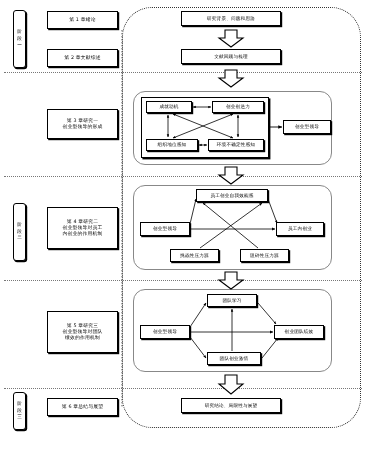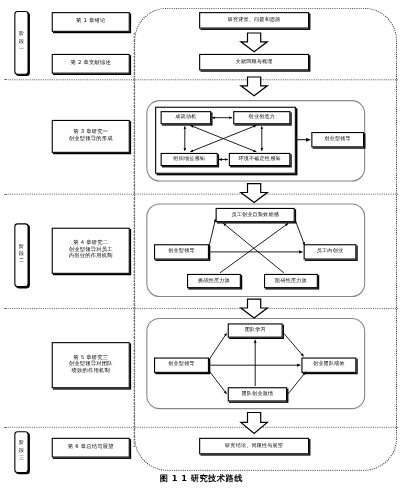--- a/index.html
+++ b/index.html
@@ -239,17 +239,14 @@
 
     <line x1="258" y1="303" x2="276" y2="324" stroke="#000" stroke-width="0.8" marker-end="url(#ahs)"></line>
 
     <line x1="190" y1="337" x2="206" y2="358" stroke="#000" stroke-width="0.8" marker-end="url(#ahs)"></line>
 
     <line x1="262" y1="358" x2="278" y2="338" stroke="#000" stroke-width="0.8" marker-end="url(#ahs)"></line>
 
     <line x1="232" y1="351" x2="232" y2="309" stroke="#000" stroke-width="0.8" marker-end="url(#ahs)"></line>
   </svg>
 
-  <div class="caption" style="left:0;top:430px;">
-    <span>图 1 1 研究技术路线</span>
-  </div>
 
 </div>
 
 </body></html>

